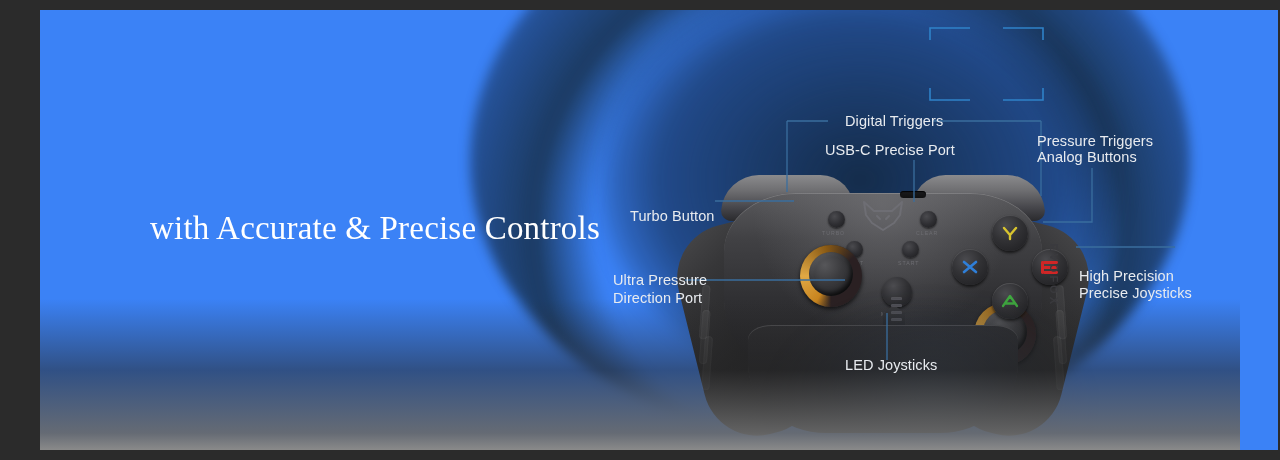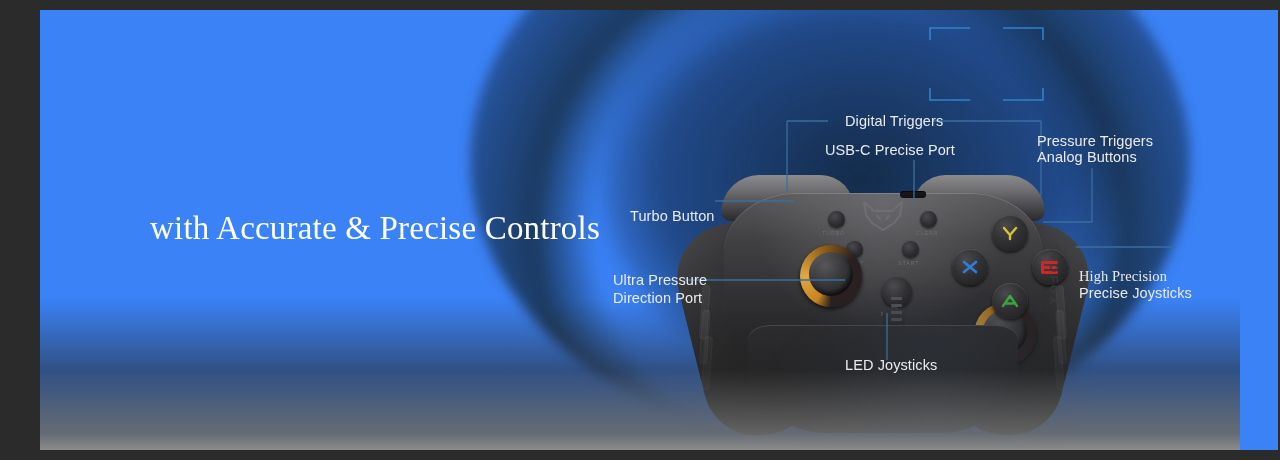--- a/index.html
+++ b/index.html
@@ -257,21 +257,21 @@
     </div>
 
     <div class="lbl" style="left:590px;top:192px;margin-top:6px;">Turbo Button</div>
 
     <div>
       <div class="lbl" style="left:573px;top:262px;">Ultra Pressure</div>
       <div class="lbl" style="left:573px;top:280px;">Direction Port</div>
     </div>
 
     <div>
-      <div class="lbl" style="left:1039px;top:258px;font-family:Liberation Serif, serif;">High Precision</div>
+      <div class="lbl" style="left:1039px;top:258px;">High Precision</div>
       <div class="lbl" style="left:1039px;top:275px;">Precise  Joysticks</div>
     </div>
 
     <div class="lbl" style="left:805px;top:347px;">LED Joysticks</div>
 
     <div class="copy">
       <div class="subhead">with Accurate &amp; Precise Controls</div>
     </div>
 
   </div>

